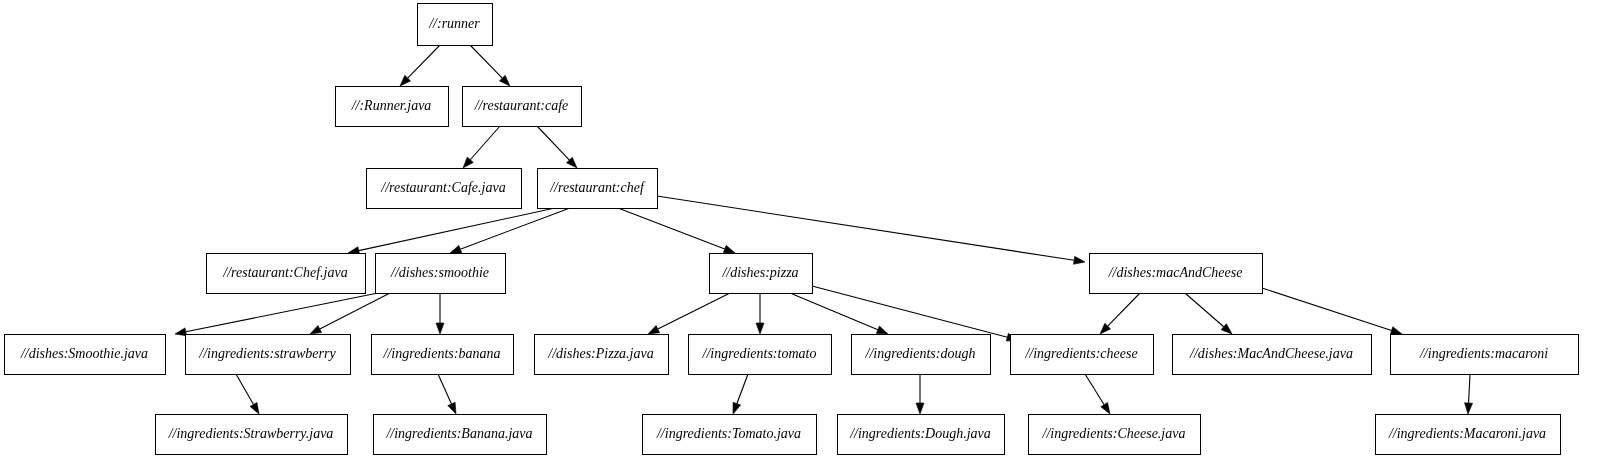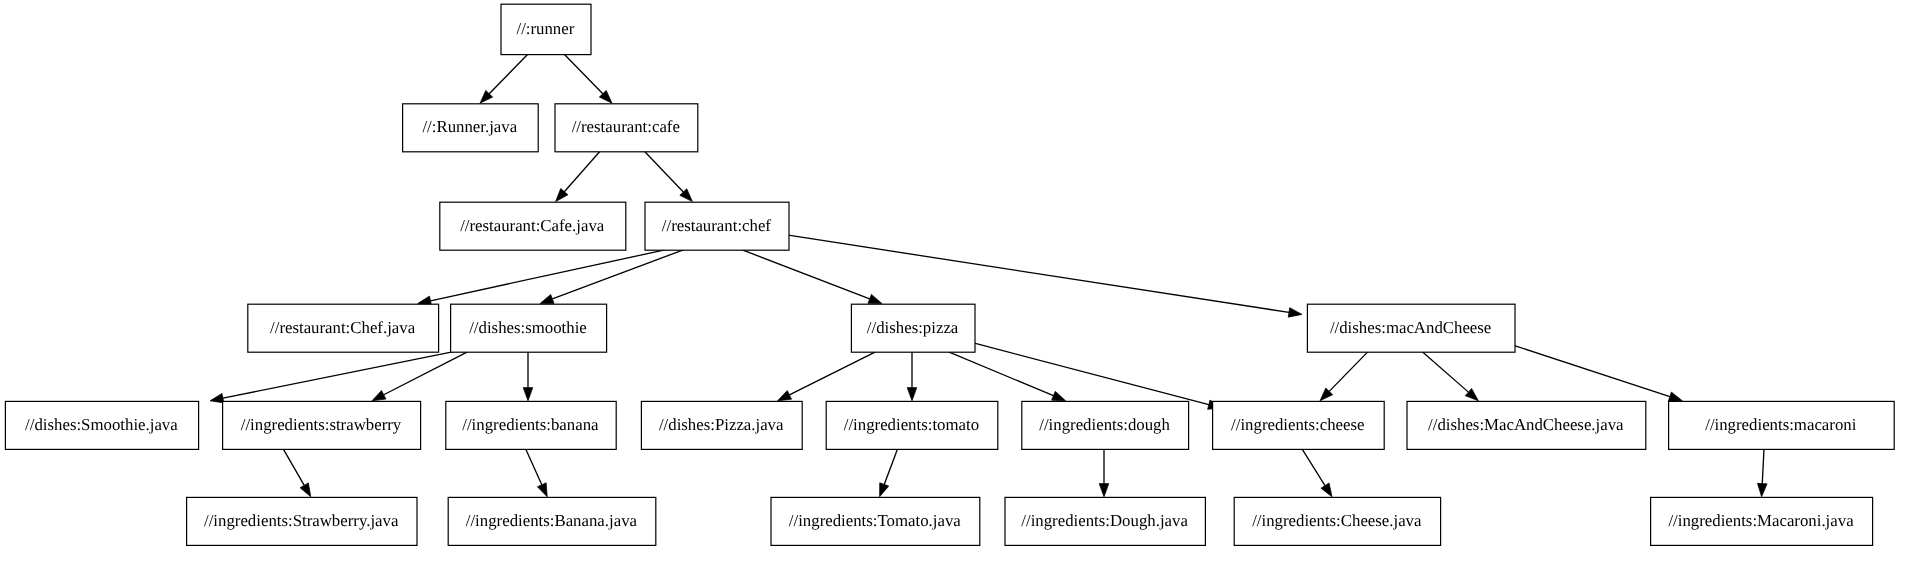--- a/index.html
+++ b/index.html
@@ -12,20 +12,21 @@
     width: 1600px;
     height: 468px;
     overflow: hidden;
     font-family: "Liberation Serif", "DejaVu Serif", serif;
   }
   #graph-root {
     position: relative;
     width: 1600px;
     height: 468px;
     background: #ffffff;
+    font-style: italic;
   }
   svg#dep-graph {
     display: block;
     width: 1600px;
     height: 468px;
     background: #ffffff;
   }
   .node-box {
     fill: #ffffff;
     stroke: #000000;

